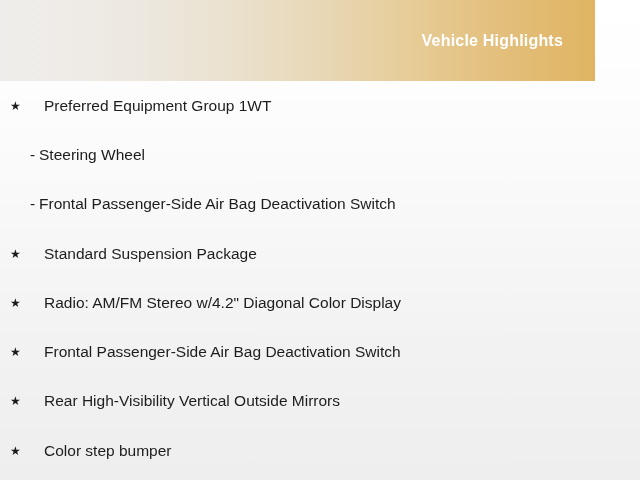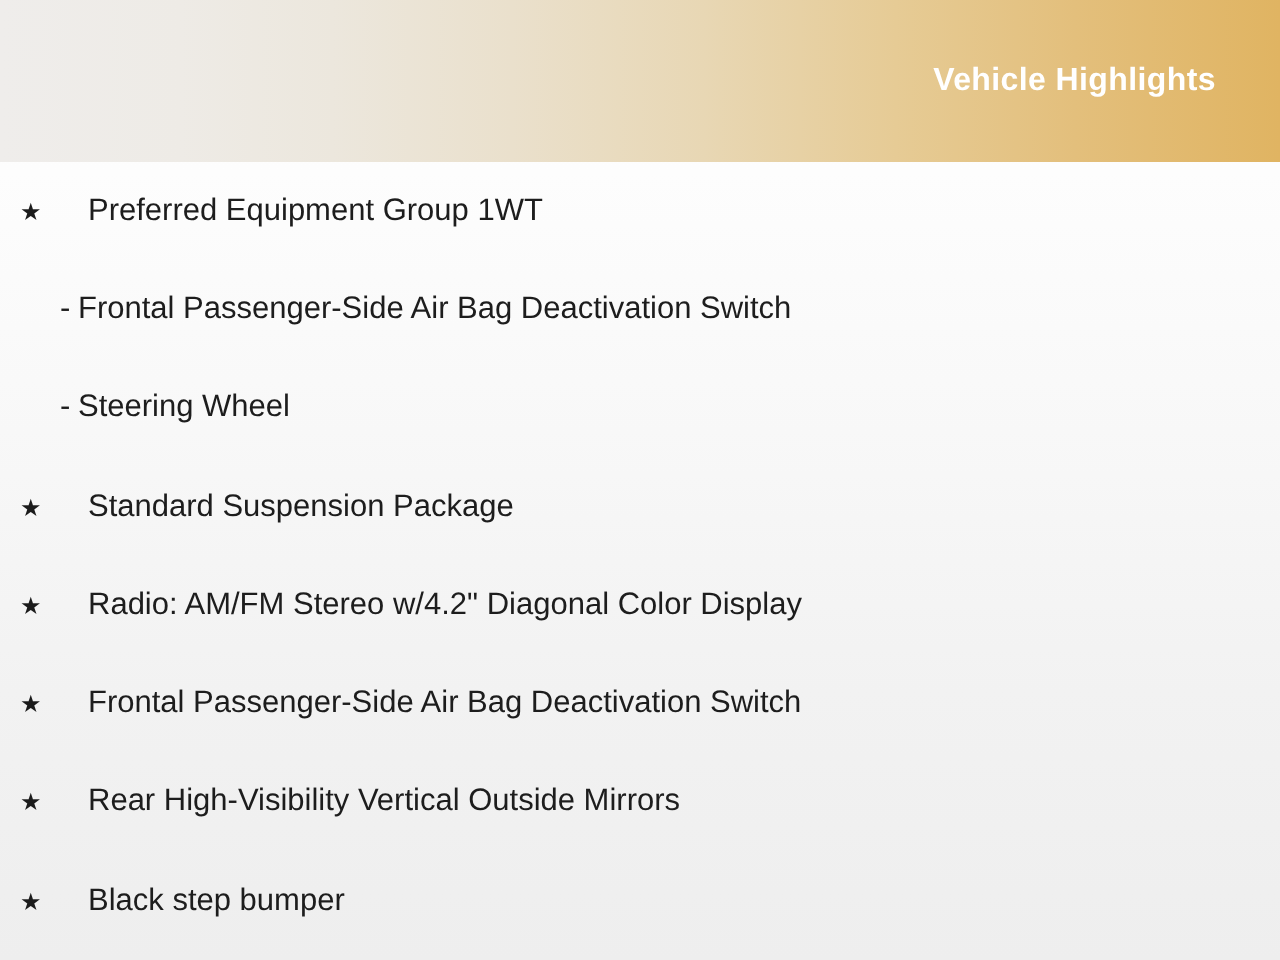--- a/index.html
+++ b/index.html
@@ -21,21 +21,21 @@
     box-sizing: border-box;
     background: linear-gradient(to bottom, #ffffff 0%, #fdfdfd 18%, #f8f8f8 45%, #f2f2f2 72%, #eeeeee 100%);
     overflow: hidden;
   }
 
   
   #header {
     position: absolute;
     left: 0;
     top: 0;
-    width: 640px;
+    width: 595px;
     height: 81px;
     background: linear-gradient(to right,
         #efedeb 0%,
         #eeebe6 14%,
         #ece7dd 26%,
         #eae0cc 40%,
         #e8d7b4 55%,
         #e6cb95 70%,
         #e3bf7c 84%,
         #e0b462 100%);
@@ -112,40 +112,40 @@
   <div id="header">
     <div id="header-title">Vehicle Highlights</div>
   </div>
 
   <ul id="highlights-list">
       <li class="highlight-row level-0">
         <span class="bullet-star">★</span>
         <span class="row-label">Preferred Equipment Group 1WT</span>
       </li>
       <li class="highlight-row level-1">
-        <span class="row-label"><span class="sub-dash">-</span><span>Frontal Passenger-Side Air Bag Deactivation Switch</span></span>
+        <span class="row-label"><span class="sub-dash">-</span><span>Steering Wheel</span></span>
       </li>
       <li class="highlight-row level-1">
-        <span class="row-label"><span class="sub-dash">-</span><span>Steering Wheel</span></span>
+        <span class="row-label"><span class="sub-dash">-</span><span>Frontal Passenger-Side Air Bag Deactivation Switch</span></span>
       </li>
       <li class="highlight-row level-0">
         <span class="bullet-star">★</span>
         <span class="row-label">Standard Suspension Package</span>
       </li>
       <li class="highlight-row level-0">
         <span class="bullet-star">★</span>
         <span class="row-label">Radio: AM/FM Stereo w/4.2" Diagonal Color Display</span>
       </li>
       <li class="highlight-row level-0">
         <span class="bullet-star">★</span>
         <span class="row-label">Frontal Passenger-Side Air Bag Deactivation Switch</span>
       </li>
       <li class="highlight-row level-0">
         <span class="bullet-star">★</span>
         <span class="row-label">Rear High-Visibility Vertical Outside Mirrors</span>
       </li>
       <li class="highlight-row level-0">
         <span class="bullet-star">★</span>
-        <span class="row-label">Black step bumper</span>
+        <span class="row-label">Color step bumper</span>
       </li>
     </ul>
 
 </div>
 
 </body></html>

